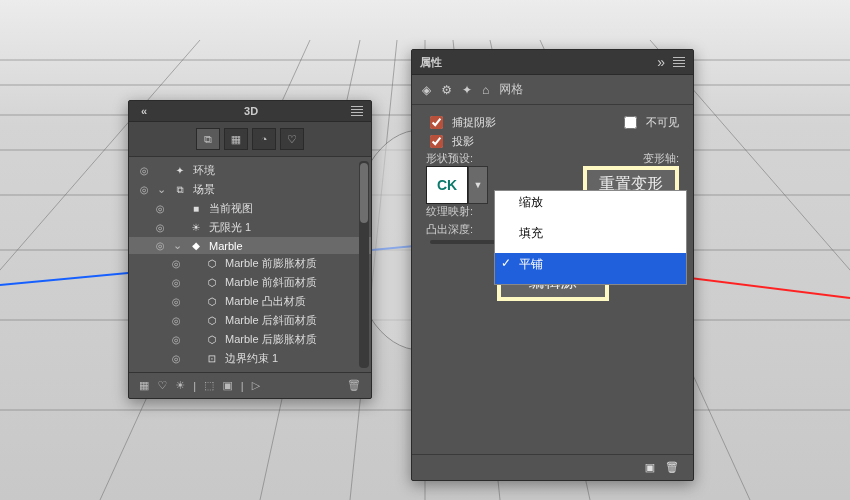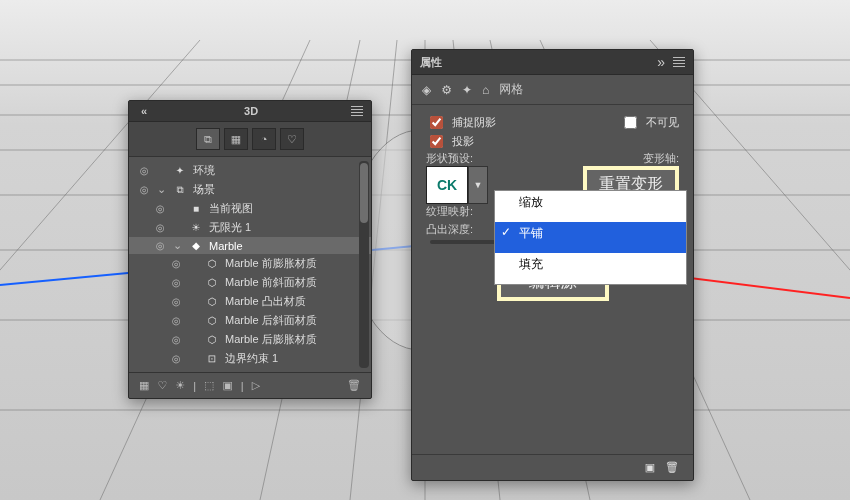--- a/index.html
+++ b/index.html
@@ -233,22 +233,22 @@
 <div class="swatch-caret">▼</div>
 </div>
 <div class="btn">重置变形</div>
 </div>
 
 <div class="form-row">
 <span class="lbl">纹理映射:</span>
 <div class="dropdown">
 <div class="dropdown-menu" id="dd-menu">
             <div class="dd-item">缩放</div>
+            <div class="dd-item">填充</div>
             <div class="dd-item sel">平铺</div>
-            <div class="dd-item">填充</div>
           </div>
 </div>
 </div>
 
 <div class="form-row">
 <span class="lbl">凸出深度:</span>
 <span class="num-field" style="margin-left:auto"><span>50</span> <span>像素</span></span>
 </div>
 <div class="slider-track">
         <div class="slider-thumb"></div>

